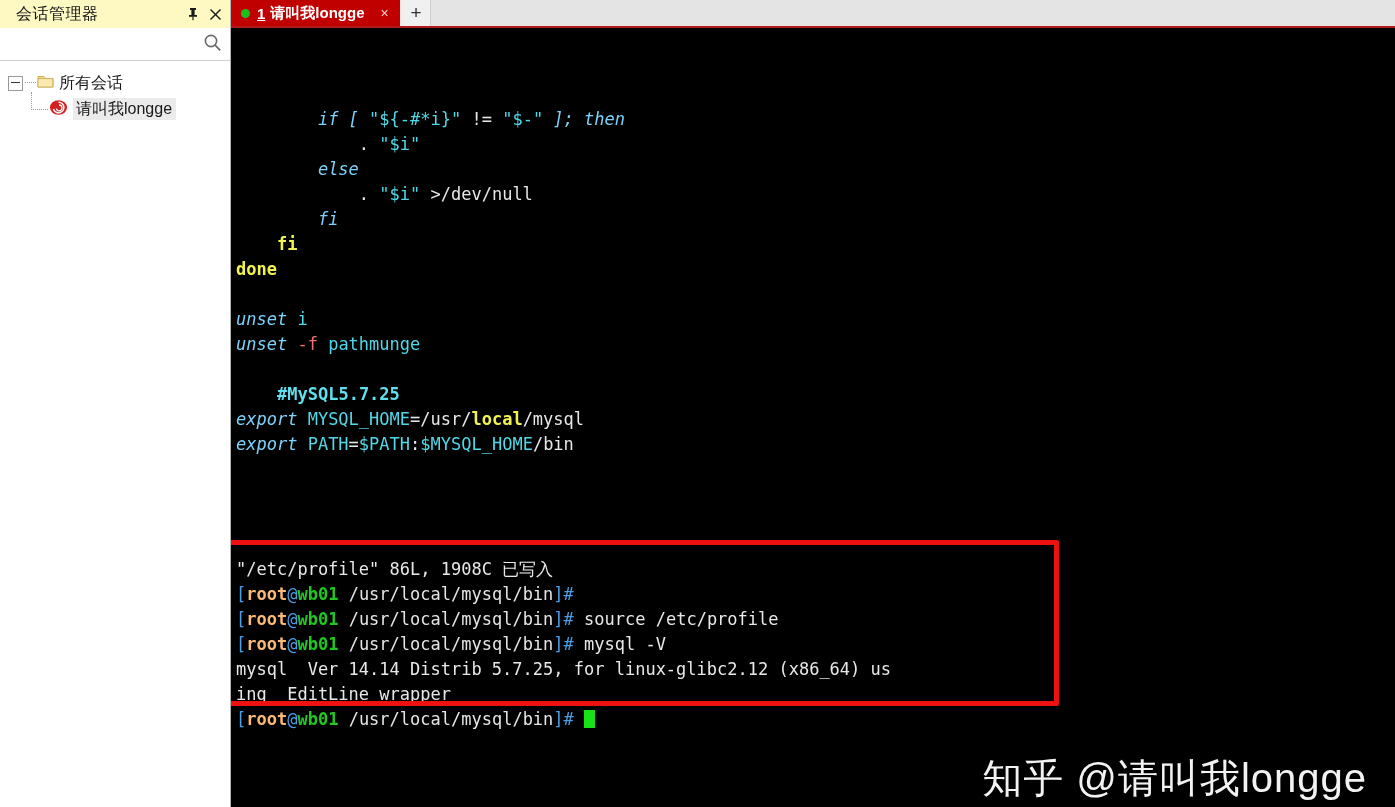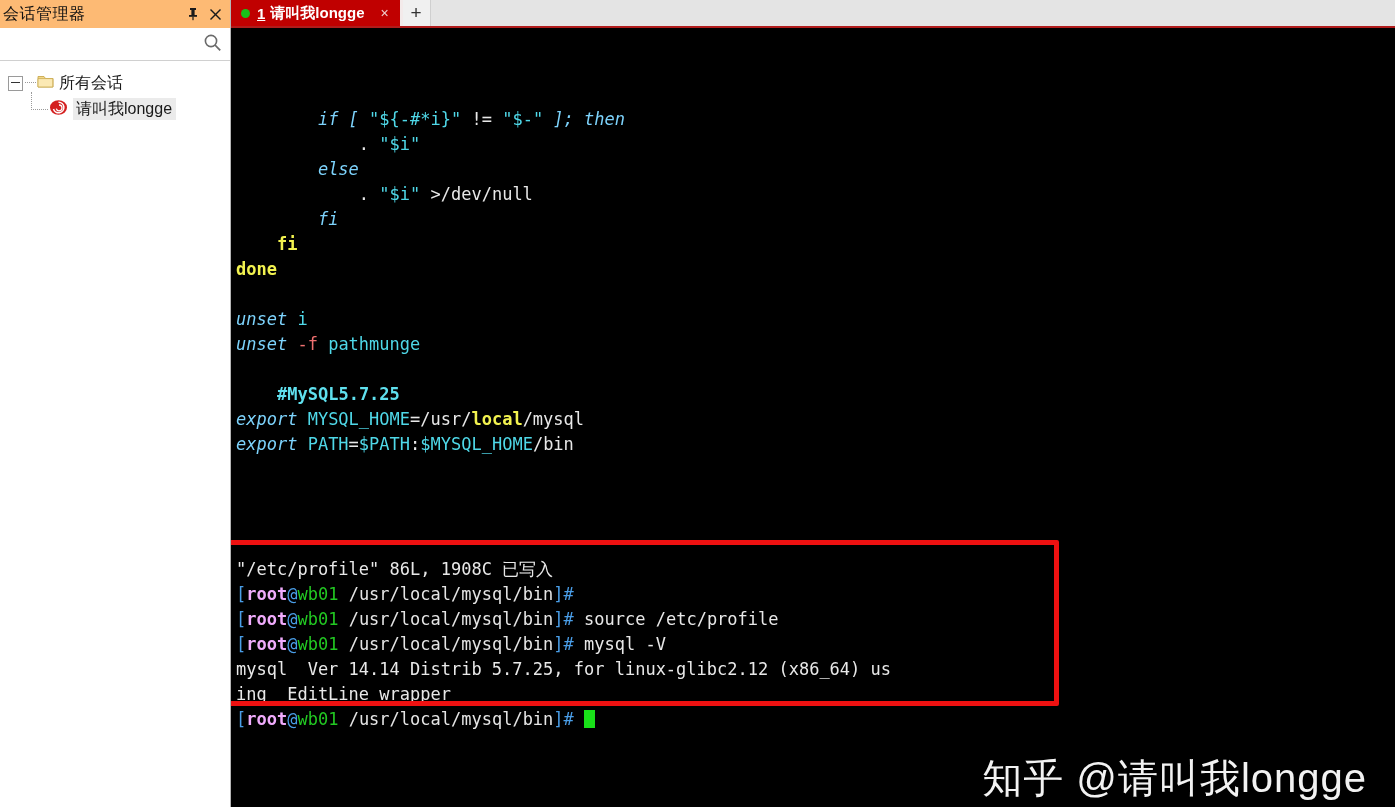--- a/index.html
+++ b/index.html
@@ -22,24 +22,24 @@
     height: 807px;
     background: #ffffff;
     display: flex;
     flex-direction: column;
     border-right: 1px solid #b5b5b5;
     box-sizing: border-box;
     flex: 0 0 231px;
   }
   .sb-title-bar {
     height: 28px;
-    background: #fdba74;
-    display: flex;
-    align-items: center;
-    padding: 0 4px 0 3px;
+    background: #fef9c3;
+    display: flex;
+    align-items: center;
+    padding: 0 4px 0 16px;
     box-sizing: border-box;
     flex: 0 0 28px;
   }
   .sb-title-text {
     font-size: 16px;
     color: #111;
     letter-spacing: 0.5px;
     flex: 1;
     line-height: 28px;
     white-space: nowrap;
@@ -201,23 +201,23 @@
     white-space: pre;
   }
   .ln { height: 25px; }
   .c-yellow { color: #7dd3fc; font-style: italic; }
   .c-yellow-b { color: #f2f24f; font-weight: bold; }
   .c-cyan { color: #4fd8e8; }
   .c-cyan-b { color: #5fe0ee; font-weight: bold; margin-left: 41px; }
   .c-white { color: #e8e8e8; }
   .c-pink { color: #f07070; }
   .c-blue { color: #4a9ee8; }
-  .c-green { color: #22c822; font-weight: normal; }
+  .c-green { color: #22c822; font-weight: bold; }
   .c-prompt-red { color: #e5e5e5; font-weight: normal; }
-  .c-root { color: #f0abfc; font-weight: bold; }
+  .c-root { color: #fdba74; font-weight: bold; }
   .cursor {
     display: inline-block;
     width: 11px; height: 18px;
     background: #19e019;
     vertical-align: -3px;
   }
 
   
   #red-box {
     position: absolute;

